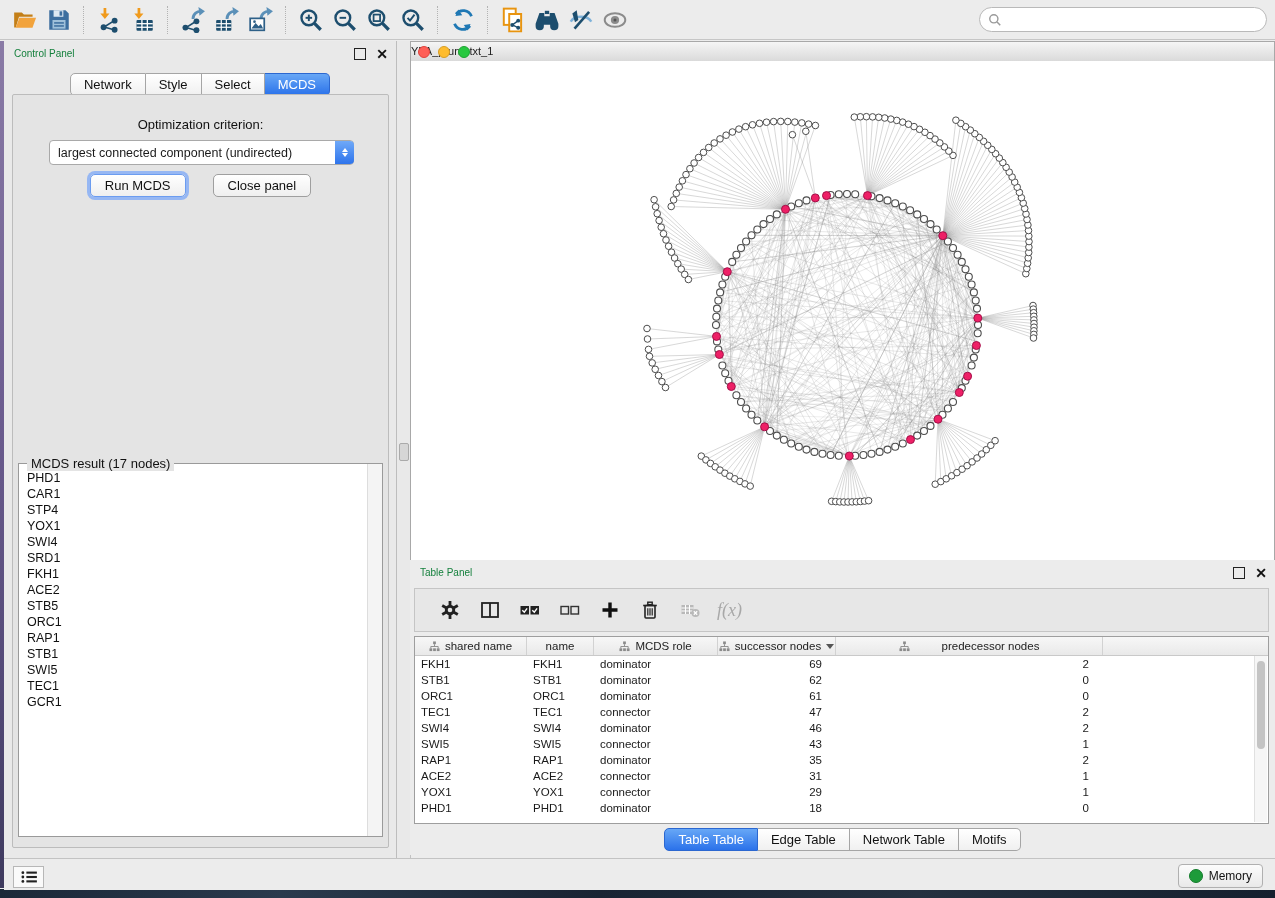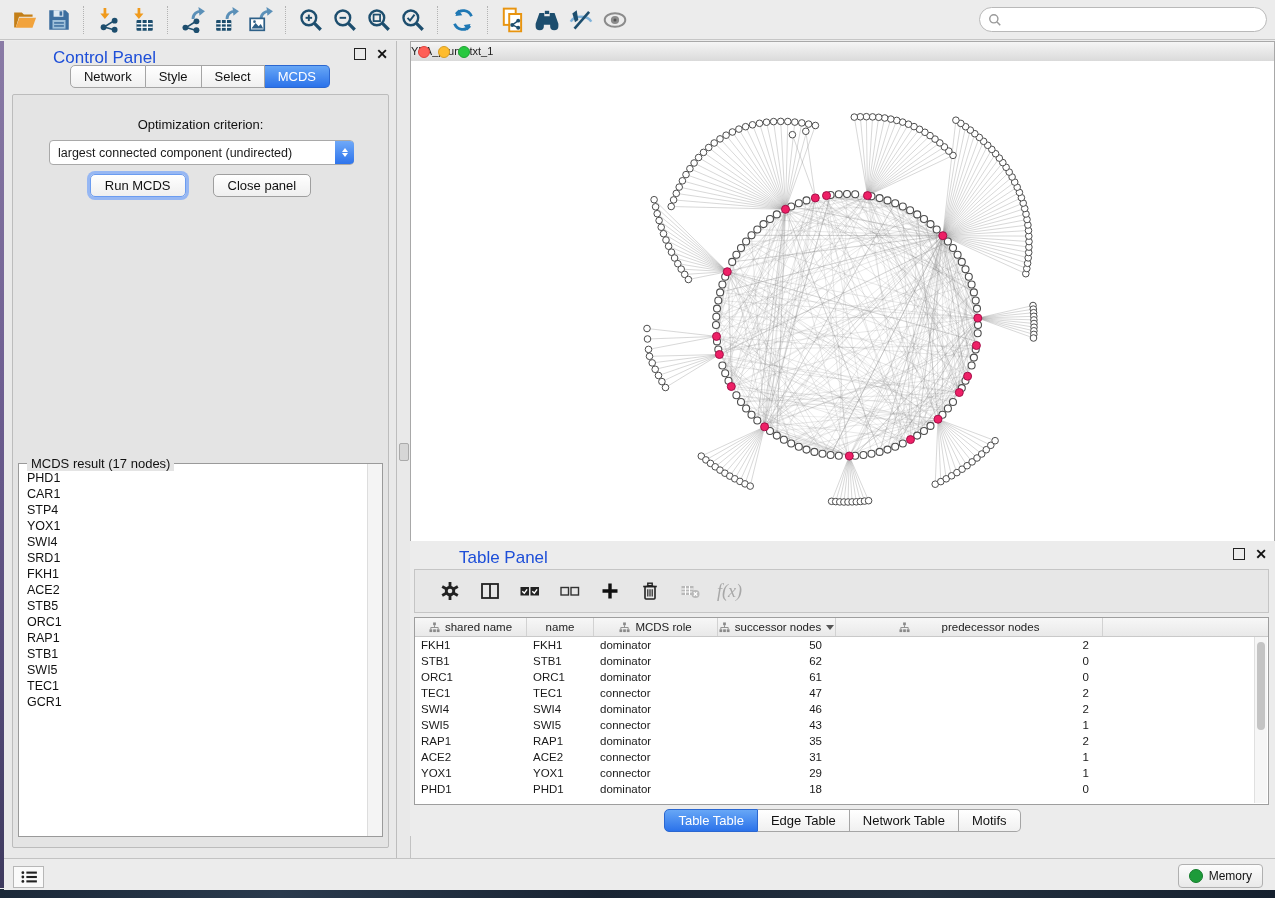--- a/index.html
+++ b/index.html
@@ -17,25 +17,25 @@
   .tbtn svg{width:26px;height:26px;}
   .tdiv{width:1px;height:28px;border-left:1px dotted #b3b3b3;margin:0 7px;flex:0 0 auto;}
   .searchbox{margin-left:auto;width:288px;height:25px;background:#fff;border:1px solid #b9b9b9;
              border-radius:13px;display:flex;align-items:center;padding:0 8px;box-sizing:border-box;}
   .searchbox svg{width:14px;height:14px;flex:0 0 auto;}
   .searchbox input{border:none;outline:none;flex:1;font:12px "Liberation Sans",sans-serif;background:transparent;margin-left:5px;}
   
   .control-panel{position:absolute;left:4px;top:41px;width:393px;height:817px;background:#e9e9e9;
                  border-right:1px solid #bdbdbd;box-sizing:border-box;}
   .panel-head{position:relative;height:28px;}
-  .panel-title{position:absolute;left:10px;top:7px;font-size:17px;color:#1d4ed8;margin-left:39px;}
+  .panel-title{position:absolute;left:10px;top:7px;font-size:10px;color:#15803d;}
   .win-icons{position:absolute;right:8px;top:7px;display:flex;gap:10px;align-items:center;}
   .float-box{width:10px;height:10px;border:1.6px solid #222;display:inline-block;}
   .close-x{font-size:14px;font-weight:bold;color:#111;line-height:10px;}
-  .ctabs{position:absolute;left:0;top:24px;width:100%;display:flex;justify-content:center;}
+  .ctabs{position:absolute;left:0;top:32px;width:100%;display:flex;justify-content:center;}
   .seg{display:flex;}
   .seg .sbtn{background:linear-gradient(#ffffff,#f0f0f0);border:1px solid #a5a5a5;border-left-width:0;
              padding:3px 13px;font:13px "Liberation Sans",sans-serif;color:#111;cursor:default;}
   .seg .sbtn:first-child{border-left-width:1px;border-radius:5px 0 0 5px;}
   .seg .sbtn:last-child{border-radius:0 5px 5px 0;}
   .seg .sbtn.active{background:linear-gradient(#67a7f6,#2b72ea);color:#fff;border-color:#2b67d0;}
   .tab-content{position:absolute;left:8px;top:53px;width:375px;height:752px;background:#e4e4e4;
                border:1px solid #bcbcbc;border-radius:2px;}
   .opt-label{text-align:center;margin-top:22px;font-size:13px;color:#111;}
   .mac-select{position:absolute;left:36px;top:45px;width:303px;height:23px;background:#fff;border:1px solid #a9a9a9;
@@ -64,21 +64,21 @@
           border:1px solid #a8a8a8;background:#fff;}
   .net-titlebar{position:relative;height:19px;background:linear-gradient(#f5f5f5,#dadada);border-bottom:1px solid #b3b3b3;}
   .lights{position:absolute;left:7px;top:3.5px;display:flex;gap:8px;}
   .light{width:12px;height:12px;border-radius:50%;box-sizing:border-box;}
   .light.red{background:#ff5f57;border:1px solid #e0443e;}
   .light.yellow{background:#febc2e;border:1px solid #d89e24;}
   .light.green{background:#28c840;border:1px solid #1da432;}
   .net-title{text-align:left;font-size:11px;line-height:19px;color:#222;}
   .net-canvas{position:absolute;left:0;top:19px;width:863px;height:501px;background:#fff;}
   
-  .tablepanel{position:absolute;left:410px;top:541px;width:865px;height:295px;background:#ececec;}
+  .tablepanel{position:absolute;left:410px;top:560px;width:865px;height:295px;background:#ececec;}
   .tp-head{position:relative;height:26px;}
   .tp-toolbar{position:absolute;left:4px;top:28px;width:855px;height:44px;background:#e7e7e7;
               border:1px solid #c5c5c5;box-sizing:border-box;display:flex;align-items:center;gap:14px;padding:0 22px;}
   .tp-btn{display:flex;align-items:center;justify-content:center;width:26px;height:26px;}
   .tp-btn svg{width:20px;height:20px;}
   .fx{font-family:"Liberation Serif",serif;font-style:italic;font-size:18px;color:#a8a8a8;}
   .tbl{position:absolute;left:4px;top:76px;width:855px;height:188px;background:#fff;border:1px solid #9e9e9e;
        box-sizing:border-box;overflow:hidden;}
   .thead{display:flex;height:18px;background:linear-gradient(#f7f7f7,#e9e9e9);border-bottom:1px solid #c9c9c9;}
   .th{display:flex;align-items:center;justify-content:center;gap:5px;font-size:11.5px;color:#222;
@@ -1251,21 +1251,21 @@
               </g>
             </svg>
             <span>predecessor nodes</span>
           </div>
         </div>
       <div>
           <div class="trow">
             <div class="td c0">FKH1</div>
             <div class="td c1">FKH1</div>
             <div class="td c2">dominator</div>
-            <div class="td c3 num">50</div>
+            <div class="td c3 num">69</div>
             <div class="td c4 num">2</div>
           </div>
           <div class="trow">
             <div class="td c0">STB1</div>
             <div class="td c1">STB1</div>
             <div class="td c2">dominator</div>
             <div class="td c3 num">62</div>
             <div class="td c4 num">0</div>
           </div>
           <div class="trow">

